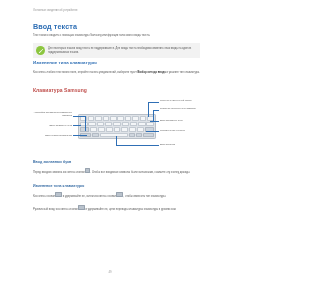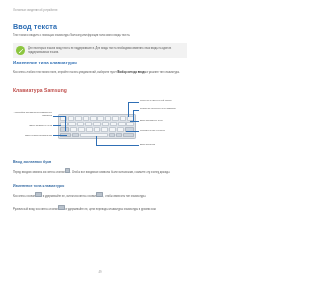--- a/index.html
+++ b/index.html
@@ -8,20 +8,21 @@
     background:#ffffff;
     font-family:"Liberation Sans", sans-serif;
     color:#4a4a4a;
     overflow:hidden;
     position:relative;
   }
   .page{
     position:absolute;
     inset:0;
     padding:0;
+    margin-left:20px;
   }
   .breadcrumb{
     position:absolute;
     left:13px; top:9px;
     font-size:2.6px;
     letter-spacing:.08px;
     color:#8c8c8c;
   }
   h1.title{
     position:absolute;

